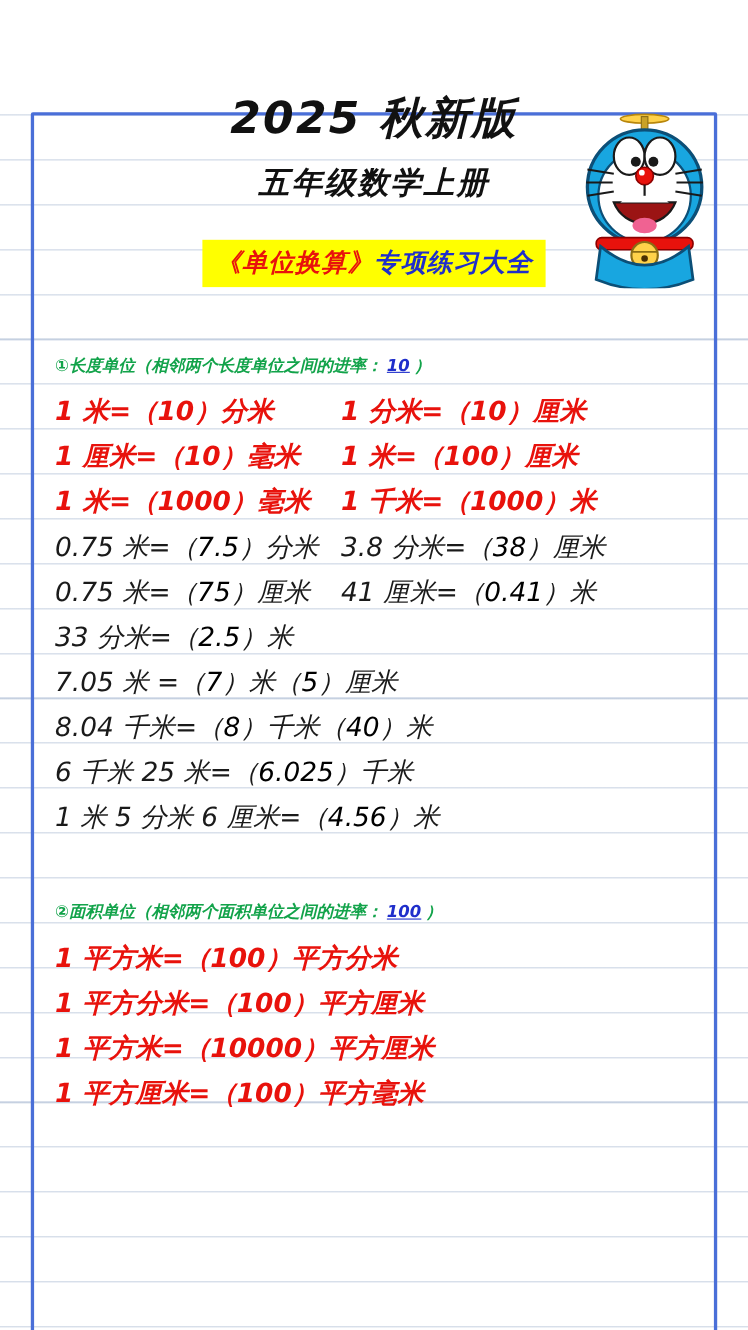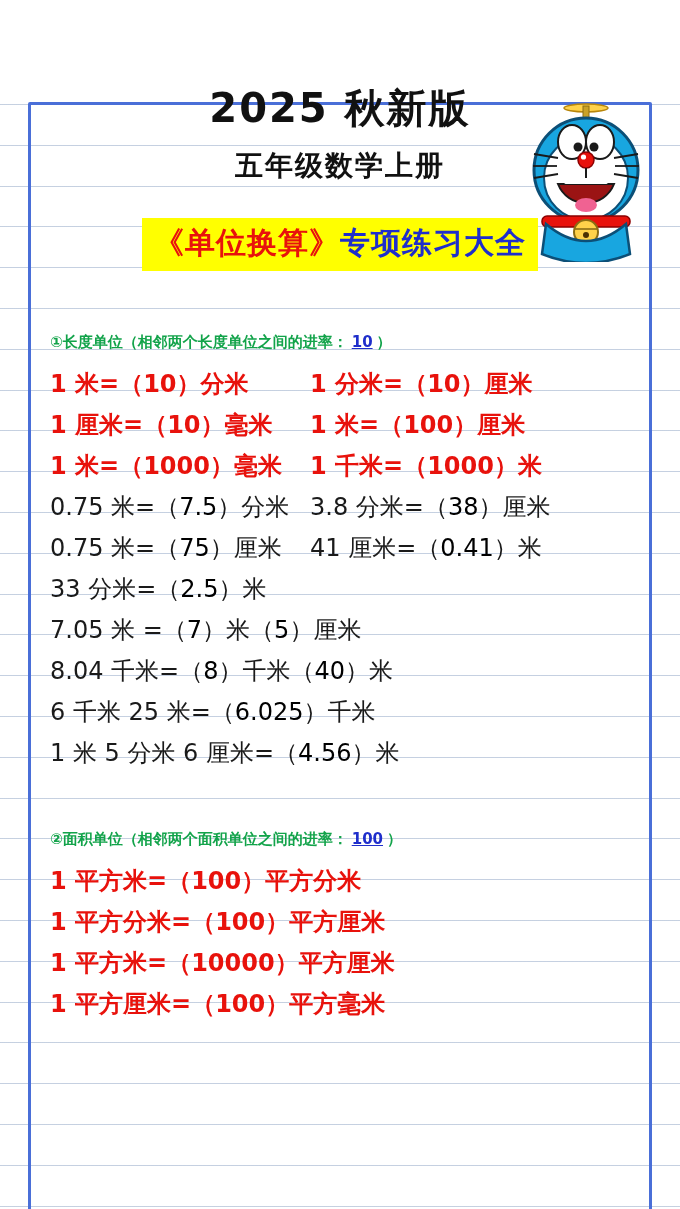--- a/index.html
+++ b/index.html
@@ -44,20 +44,21 @@
     border-radius: 2px;
     z-index: 1;
     pointer-events: none;
   }
   #content {
     position: relative;
     z-index: 2;
     padding: 0 50px;
     box-sizing: border-box;
     width: 680px;
+    font-style: italic;
   }
   .title1, .title2 {
     text-align: center;
     font-family: "DejaVu Sans", sans-serif;
     font-weight: bold;
     color: #111111;
     letter-spacing: 2px;
   }
   .title1 {
     font-size: 40px;
@@ -70,21 +71,21 @@
     line-height: 1;
   }
   .hl-wrap {
     margin-top: 38px;
     text-align: center;
   }
   .hl {
     display: inline-block;
     background: #ffff00;
     padding: 5px 12px 7px 12px;
-    font-size: 30px;
+    font-size: 23px;
     font-weight: bold;
     font-family: "DejaVu Sans", sans-serif;
     letter-spacing: 1px;
   }
   .hl .red { color: #e8120c; }
   .hl .blue { color: #1f2ecb; }
 
   .section-head {
     margin-top: 56px;
     color: #12a34a;

